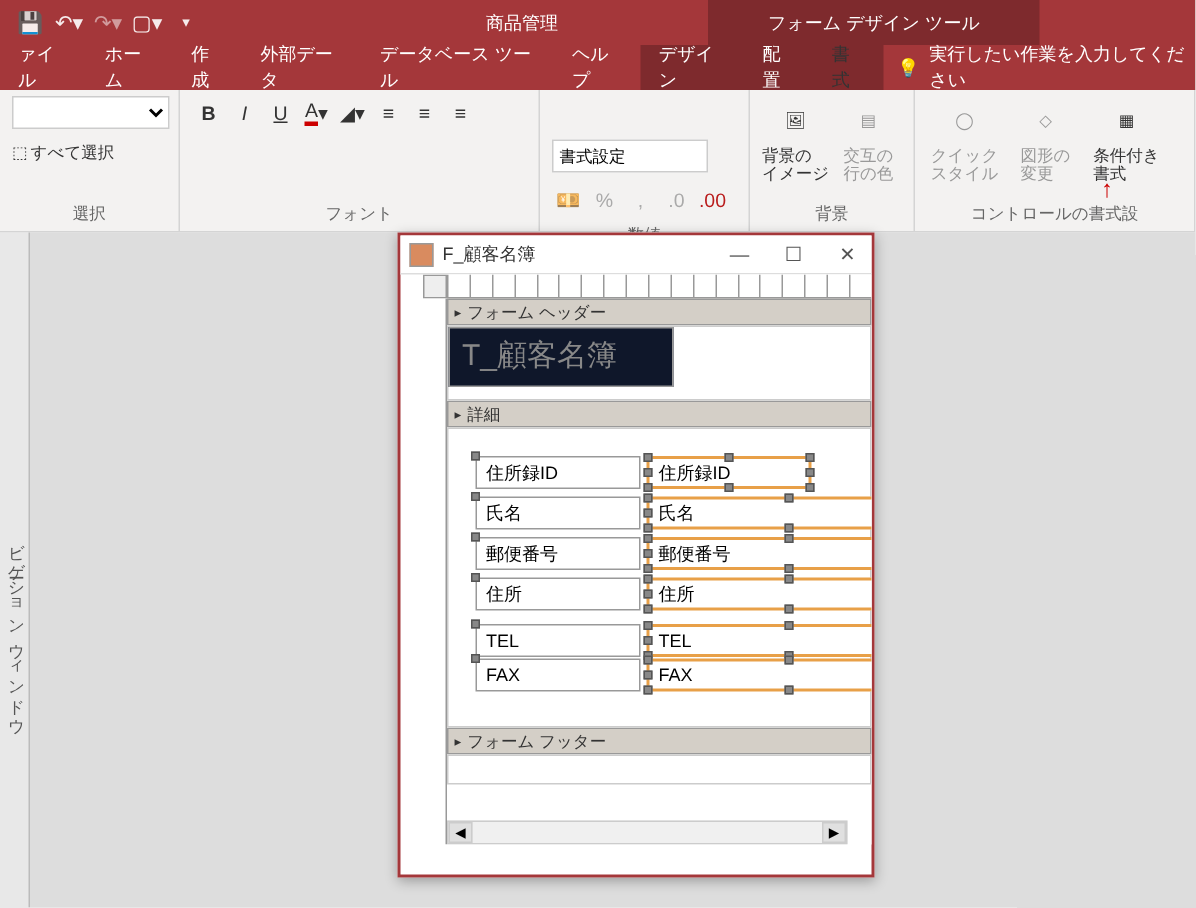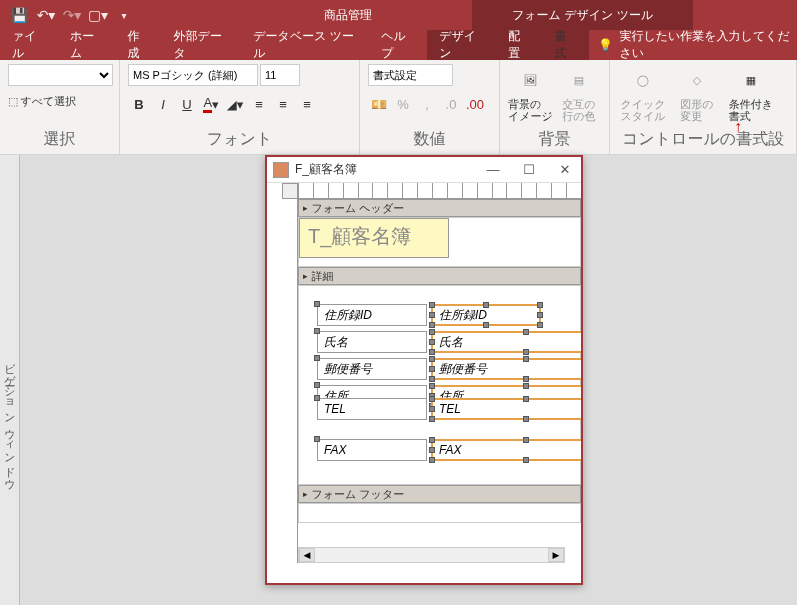--- a/index.html
+++ b/index.html
@@ -12,21 +12,21 @@
 .context-tab { background: #7e2a2d; height: 30px; display: flex; align-items: center; padding: 0 40px; margin-left: 100px; }
 
 .ribbon-tabs { background: #a4373a; height: 30px; display: flex; align-items: center; color: #fff; font-size: 12px; }
 .tab { padding: 0 12px; height: 30px; display: flex; align-items: center; cursor: pointer; }
 .tab.active { background: #fff; color: #333; }
 .tab.context { background: #7e2a2d; }
 .tell-me { display: flex; align-items: center; gap: 6px; margin-left: 10px; }
 
 .ribbon-body { background: #f3f2f1; height: 95px; display: flex; border-bottom: 1px solid #d4d4d4; }
 .ribbon-group { border-right: 1px solid #d4d4d4; padding: 4px 8px; display: flex; flex-direction: column; justify-content: space-between; }
-.group-label { font-size: 16px; color: #666; text-align: center; padding-top: 2px; }
+.group-label { font-size: 11px; color: #666; text-align: center; padding-top: 2px; }
 .group-content { flex: 1; display: flex; align-items: flex-start; gap: 4px; }
 
 .sel-combo { width: 105px; height: 22px; border: 1px solid #ccc; background: #fff; font-size: 11px; padding: 2px; }
 .sel-btn { font-size: 11px; color: #333; margin-top: 4px; display: flex; align-items: center; gap: 2px; }
 
 .font-combo { height: 22px; border: 1px solid #ccc; background: #fff; font-size: 11px; padding: 2px 4px; }
 .font-name { width: 130px; }
 .font-size { width: 40px; }
 .font-row { display: flex; gap: 2px; margin-bottom: 3px; }
 .fb { width: 22px; height: 22px; display: flex; align-items: center; justify-content: center; font-size: 13px; color: #333; border: 1px solid transparent; cursor: pointer; }
@@ -50,24 +50,24 @@
 .ruler-h { height: 16px; background: #fff; border-bottom: 1px solid #999; margin-left: 16px; font-size: 8px; display: flex; }
 .ruler-v { width: 16px; background: #fff; border-right: 1px solid #999; position: absolute; top: 16px; bottom: 0; left: 0; }
 .ruler-mark { border-left: 1px solid #999; width: 18px; height: 100%; }
 .ruler-corner { position: absolute; top: 0; left: 0; width: 16px; height: 16px; background: #eee; border: 1px solid #999; }
 
 .form-sections { margin-left: 16px; margin-top: 0; }
 .section-bar { background: #d4cfc7; height: 18px; border: 1px solid #999; font-size: 11px; padding: 1px 4px; display: flex; align-items: center; color: #333; }
 .section-bar::before { content: "▸"; font-size: 9px; margin-right: 4px; }
 .section-body { background: #fff; position: relative; border: 1px solid #ccc; }
 .section-body.header { height: 50px; }
-.section-body.detail { height: 200px; font-style: italic; }
+.section-body.detail { height: 200px; }
 .section-body.footer { height: 20px; }
 
-.form-title { position: absolute; top: 0; left: 0; width: 150px; height: 40px; border: 1px solid #999; background: #fef9c3; font-size: 20px; color: #888; padding: 4px 8px; }
+.form-title { position: absolute; top: 0; left: 0; width: 150px; height: 40px; border: 1px solid #999; background: #0f172a; font-size: 20px; color: #888; padding: 4px 8px; }
 
 .field-row { position: absolute; display: flex; gap: 4px; }
 .label-box { width: 110px; height: 22px; border: 1px solid #999; background: #fff; font-size: 12px; padding: 2px 6px; display: flex; align-items: center; position: relative; }
 .text-box { height: 22px; border: 1px solid #999; background: #fff; font-size: 12px; padding: 2px 6px; display: flex; align-items: center; position: relative; }
 .selected { border: 2px solid #e8a048; }
 .handle { width: 6px; height: 6px; background: #888; border: 1px solid #555; position: absolute; }
 .handle.tl { top: -4px; left: -4px; }
 .handle.tr { top: -4px; right: -4px; }
 .handle.bl { bottom: -4px; left: -4px; }
 .handle.br { bottom: -4px; right: -4px; }
@@ -121,41 +121,37 @@
           <span>⬚</span>
           <span>すべて選択</span>
         </div>
     </div>
     <div class="group-label">選択</div>
   </div>
 
   <div class="ribbon-group" style="width:240px">
     <div class="group-content" style="flex-direction:column">
       <div class="font-row">
-        <input class="font-combo font-name" value="MS Pゴシック (詳細)" style="">
-        <input class="font-combo font-size" value="11" style="">
-      </div>
-      <div class="font-row">
         <div class="fb" style="font-weight:bold">B</div>
         <div class="fb" style="font-style:italic">I</div>
         <div class="fb" style="text-decoration:underline">U</div>
         <div class="fb"><span style="border-bottom:3px solid #c00">A</span>▾</div>
         <div class="fb"><span>◢</span>▾</div>
         <div class="fb">≡</div>
         <div class="fb">≡</div>
         <div class="fb">≡</div>
       </div>
     </div>
     <div class="group-label">フォント</div>
   </div>
 
   <div class="ribbon-group" style="width:140px">
     <div class="group-content" style="flex-direction:column">
       <div class="font-row">
-        <input class="font-combo" style="width: 85px;" value="書式設定">
+        <input class="font-combo" style="width: 104px; margin-top: 29px;" value="書式設定">
       </div>
       <div class="font-row">
         <div class="fb" style="color:#aaa">💴</div>
         <div class="fb" style="color:#aaa">%</div>
         <div class="fb" style="color:#aaa">,</div>
         <div class="fb" style="color:#aaa">.0</div>
         <div class="fb" style="color:#b91c1c">.00</div>
       </div>
     </div>
     <div class="group-label">数値</div>
@@ -255,21 +251,21 @@
                 <div class="text-box selected" style="width: 190px;">氏名<div class="handle tl"></div><div class="handle tr"></div><div class="handle bl"></div><div class="handle br"></div><div class="handle tm"></div><div class="handle bm"></div><div class="handle ml"></div><div class="handle mr"></div></div>
               </div>
               <div class="field-row" style="top: 72px; left: 18px;">
                 <div class="label-box">郵便番号<div class="handle tl"></div></div>
                 <div class="text-box selected" style="width: 190px;">郵便番号<div class="handle tl"></div><div class="handle tr"></div><div class="handle bl"></div><div class="handle br"></div><div class="handle tm"></div><div class="handle bm"></div><div class="handle ml"></div><div class="handle mr"></div></div>
               </div>
               <div class="field-row" style="top: 99px; left: 18px;">
                 <div class="label-box">住所<div class="handle tl"></div></div>
                 <div class="text-box selected" style="width: 190px;">住所<div class="handle tl"></div><div class="handle tr"></div><div class="handle bl"></div><div class="handle br"></div><div class="handle tm"></div><div class="handle bm"></div><div class="handle ml"></div><div class="handle mr"></div></div>
               </div>
-              <div class="field-row" style="top: 112px; left: 18px;">
+              <div class="field-row" style="top: 130px; left: 18px;">
                 <div class="label-box">TEL<div class="handle tl"></div></div>
                 <div class="text-box selected" style="width: 190px;">TEL<div class="handle tl"></div><div class="handle tr"></div><div class="handle bl"></div><div class="handle br"></div><div class="handle tm"></div><div class="handle bm"></div><div class="handle ml"></div><div class="handle mr"></div></div>
               </div>
               <div class="field-row" style="top: 153px; left: 18px;">
                 <div class="label-box">FAX<div class="handle tl"></div></div>
                 <div class="text-box selected" style="width: 190px;">FAX<div class="handle tl"></div><div class="handle tr"></div><div class="handle bl"></div><div class="handle br"></div><div class="handle tm"></div><div class="handle bm"></div><div class="handle ml"></div><div class="handle mr"></div></div>
               </div>
             </div>
           <div class="section-bar">フォーム フッター</div>
           <div class="section-body footer"></div>

